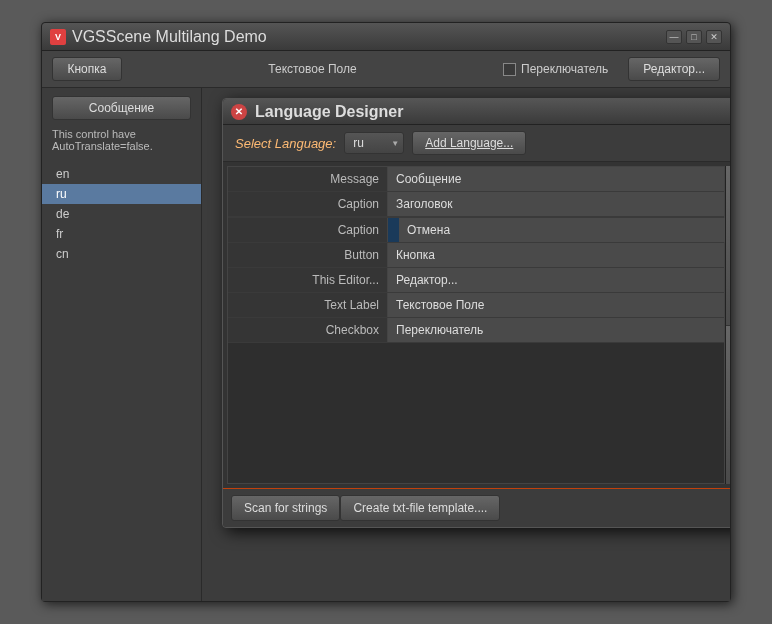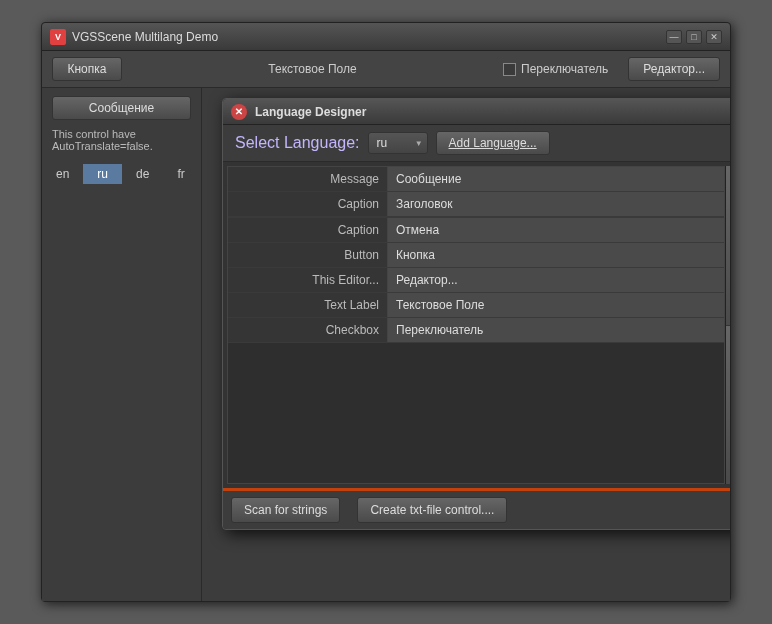--- a/index.html
+++ b/index.html
@@ -47,21 +47,21 @@
       display: flex;
       align-items: center;
       justify-content: center;
       font-size: 9px;
       color: #fff;
       font-weight: bold;
     }
 
     .title-bar-text {
       color: #ddd;
-      font-size: 12px;
+      font-size: 16px;
       flex: 1;
     }
 
     .title-bar-controls {
       display: flex;
       gap: 4px;
     }
 
     .title-bar-btn {
       width: 16px;
@@ -161,21 +161,21 @@
 
     .autotranslate-text {
       color: #bbb;
       font-size: 11px;
       padding: 4px 10px;
     }
 
     .lang-list {
       margin-top: 8px;
       display: flex;
-      flex-direction: row;
+      flex-direction: column;
     }
 
     .lang-item {
       padding: 3px 14px;
       color: #ccc;
       font-size: 12px;
       cursor: pointer;
     }
 
     .lang-item.selected {
@@ -225,36 +225,37 @@
       justify-content: center;
       color: #fff;
       font-size: 10px;
       margin-right: 8px;
       cursor: pointer;
       font-weight: bold;
     }
 
     .dialog-title-text {
       color: #ddd;
-      font-size: 12px;
+      font-size: 16px;
       font-weight: bold;
     }
 
     .dialog-toolbar {
       display: flex;
       align-items: center;
       padding: 6px 12px;
       gap: 8px;
       background: #3c3c3c;
       border-bottom: 1px solid #2a2a2a;
     }
 
     .dialog-toolbar-label {
-      color: #c4b5fd;
-      font-size: 16px;
+      color: #fdba74;
+      font-size: 13px;
+      font-style: italic;
     }
 
     .select-box {
       background: linear-gradient(to bottom, #555, #444);
       border: 1px solid #333;
       border-radius: 3px;
       color: #ddd;
       padding: 3px 20px 3px 8px;
       font-size: 12px;
       appearance: none;
@@ -334,20 +335,21 @@
     .table-cell-value input {
       width: 100%;
       height: 100%;
       background: #4a4a4a;
       border: none;
       color: #ddd;
       font-size: 12px;
       padding: 5px 8px;
       outline: none;
       font-family: inherit;
+      margin-left: 11px;
     }
 
     .table-cell-value-text {
       flex: 1;
       padding: 5px 8px;
       color: #ddd;
       font-size: 12px;
       background: #4a4a4a;
     }
 
@@ -378,23 +380,23 @@
     
     .table-empty {
       background: #2e2e2e;
       height: 140px;
     }
 
     
     .dialog-footer {
       display: flex;
       padding: 6px 8px;
-      gap: 17px;
+      gap: 0;
       background: #3c3c3c;
-      border-top: 3px solid #c2410c;
+      border-top: 1px solid #c2410c;
       border-radius: 0 0 4px 4px;
     }
 
     .footer-btn {
       background: linear-gradient(to bottom, #666, #4a4a4a);
       border: 1px solid #333;
       border-radius: 3px;
       color: #ddd;
       padding: 5px 12px;
       font-size: 12px;
@@ -513,21 +515,21 @@
           </div>
 
           <div class="table-side-buttons">
             <button class="side-btn">+</button>
             <button class="side-btn">-</button>
           </div>
         </div>
 
         <div class="dialog-footer">
           <button class="footer-btn">Scan for strings</button>
-          <button class="footer-btn">Create txt-file control....</button>
+          <button class="footer-btn">Create txt-file template....</button>
         </div>
 
       </div>
 
     </div>
 
   </div>
 
 </div>
 

